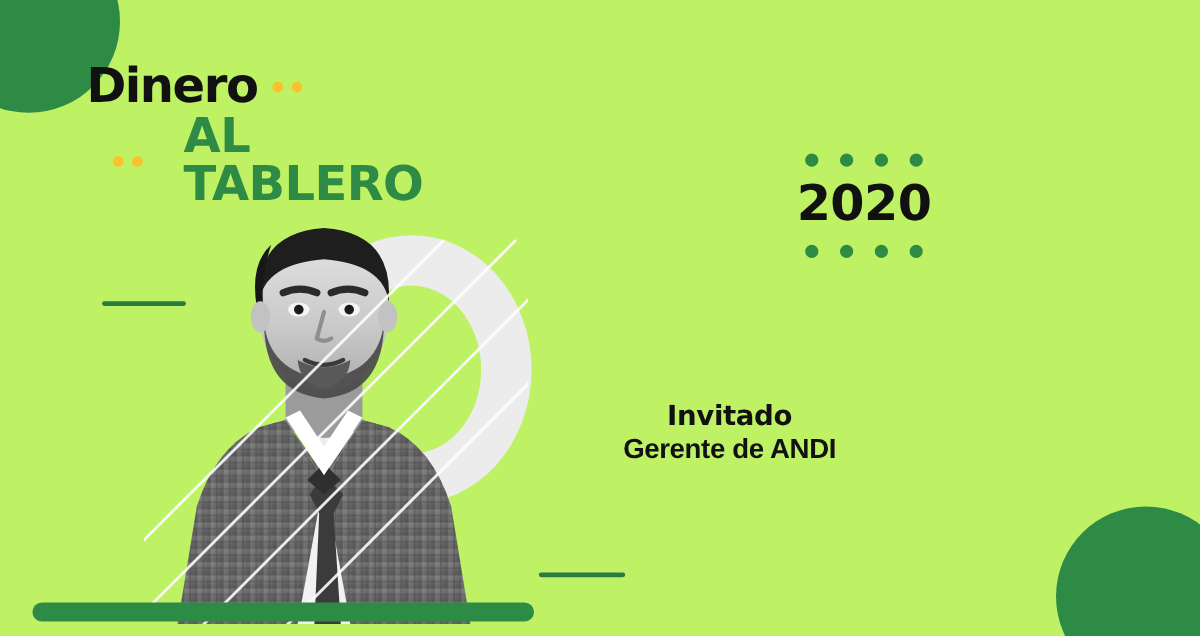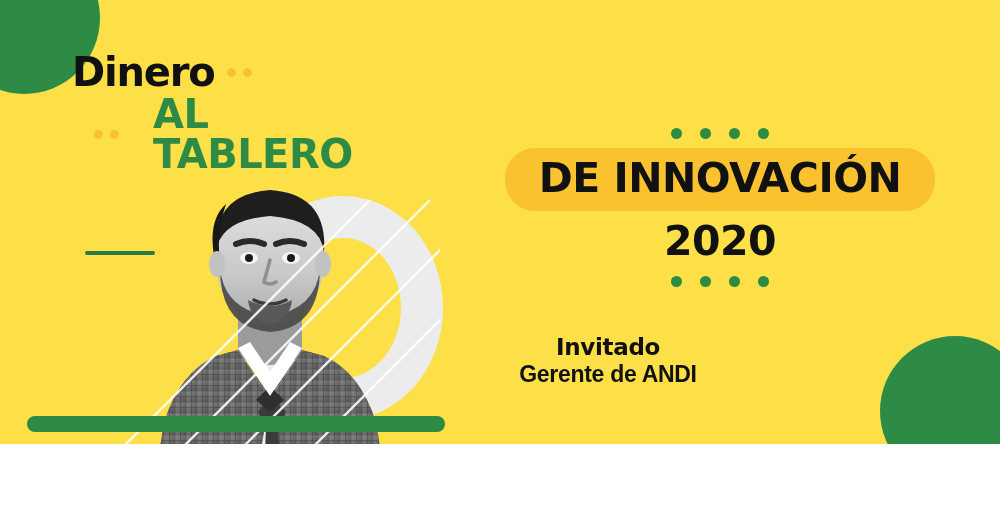--- a/index.html
+++ b/index.html
@@ -6,22 +6,22 @@
     margin: 0;
     padding: 0;
     background: #ffffff;
   }
   body {
     font-family: "Liberation Sans", sans-serif;
   }
   #stage {
     position: relative;
     width: 1000px;
-    height: 444px;
-    background: #fde047;
+    height: 530px;
+    background: #bef264;
     overflow: hidden;
   }
 
   
   .corner-circle-tl {
     position: absolute;
     left: -52px;
     top: -58px;
     width: 152px;
     height: 152px;
@@ -331,23 +331,20 @@
 
   <div class="headline-block">
     <div class="dot-strip">
       <span class="gdot"></span>
       <span class="gdot"></span>
       <span class="gdot"></span>
       <span class="gdot"></span>
     </div>
 
 
-    <div class="pill-title">
-      <span class="pill-title-text">DE INNOVACIÓN</span>
-    </div>
 
     <div class="year">2020</div>
 
     <div class="dot-strip lower">
       <span class="gdot"></span>
       <span class="gdot"></span>
       <span class="gdot"></span>
       <span class="gdot"></span>
     </div>
   </div>

